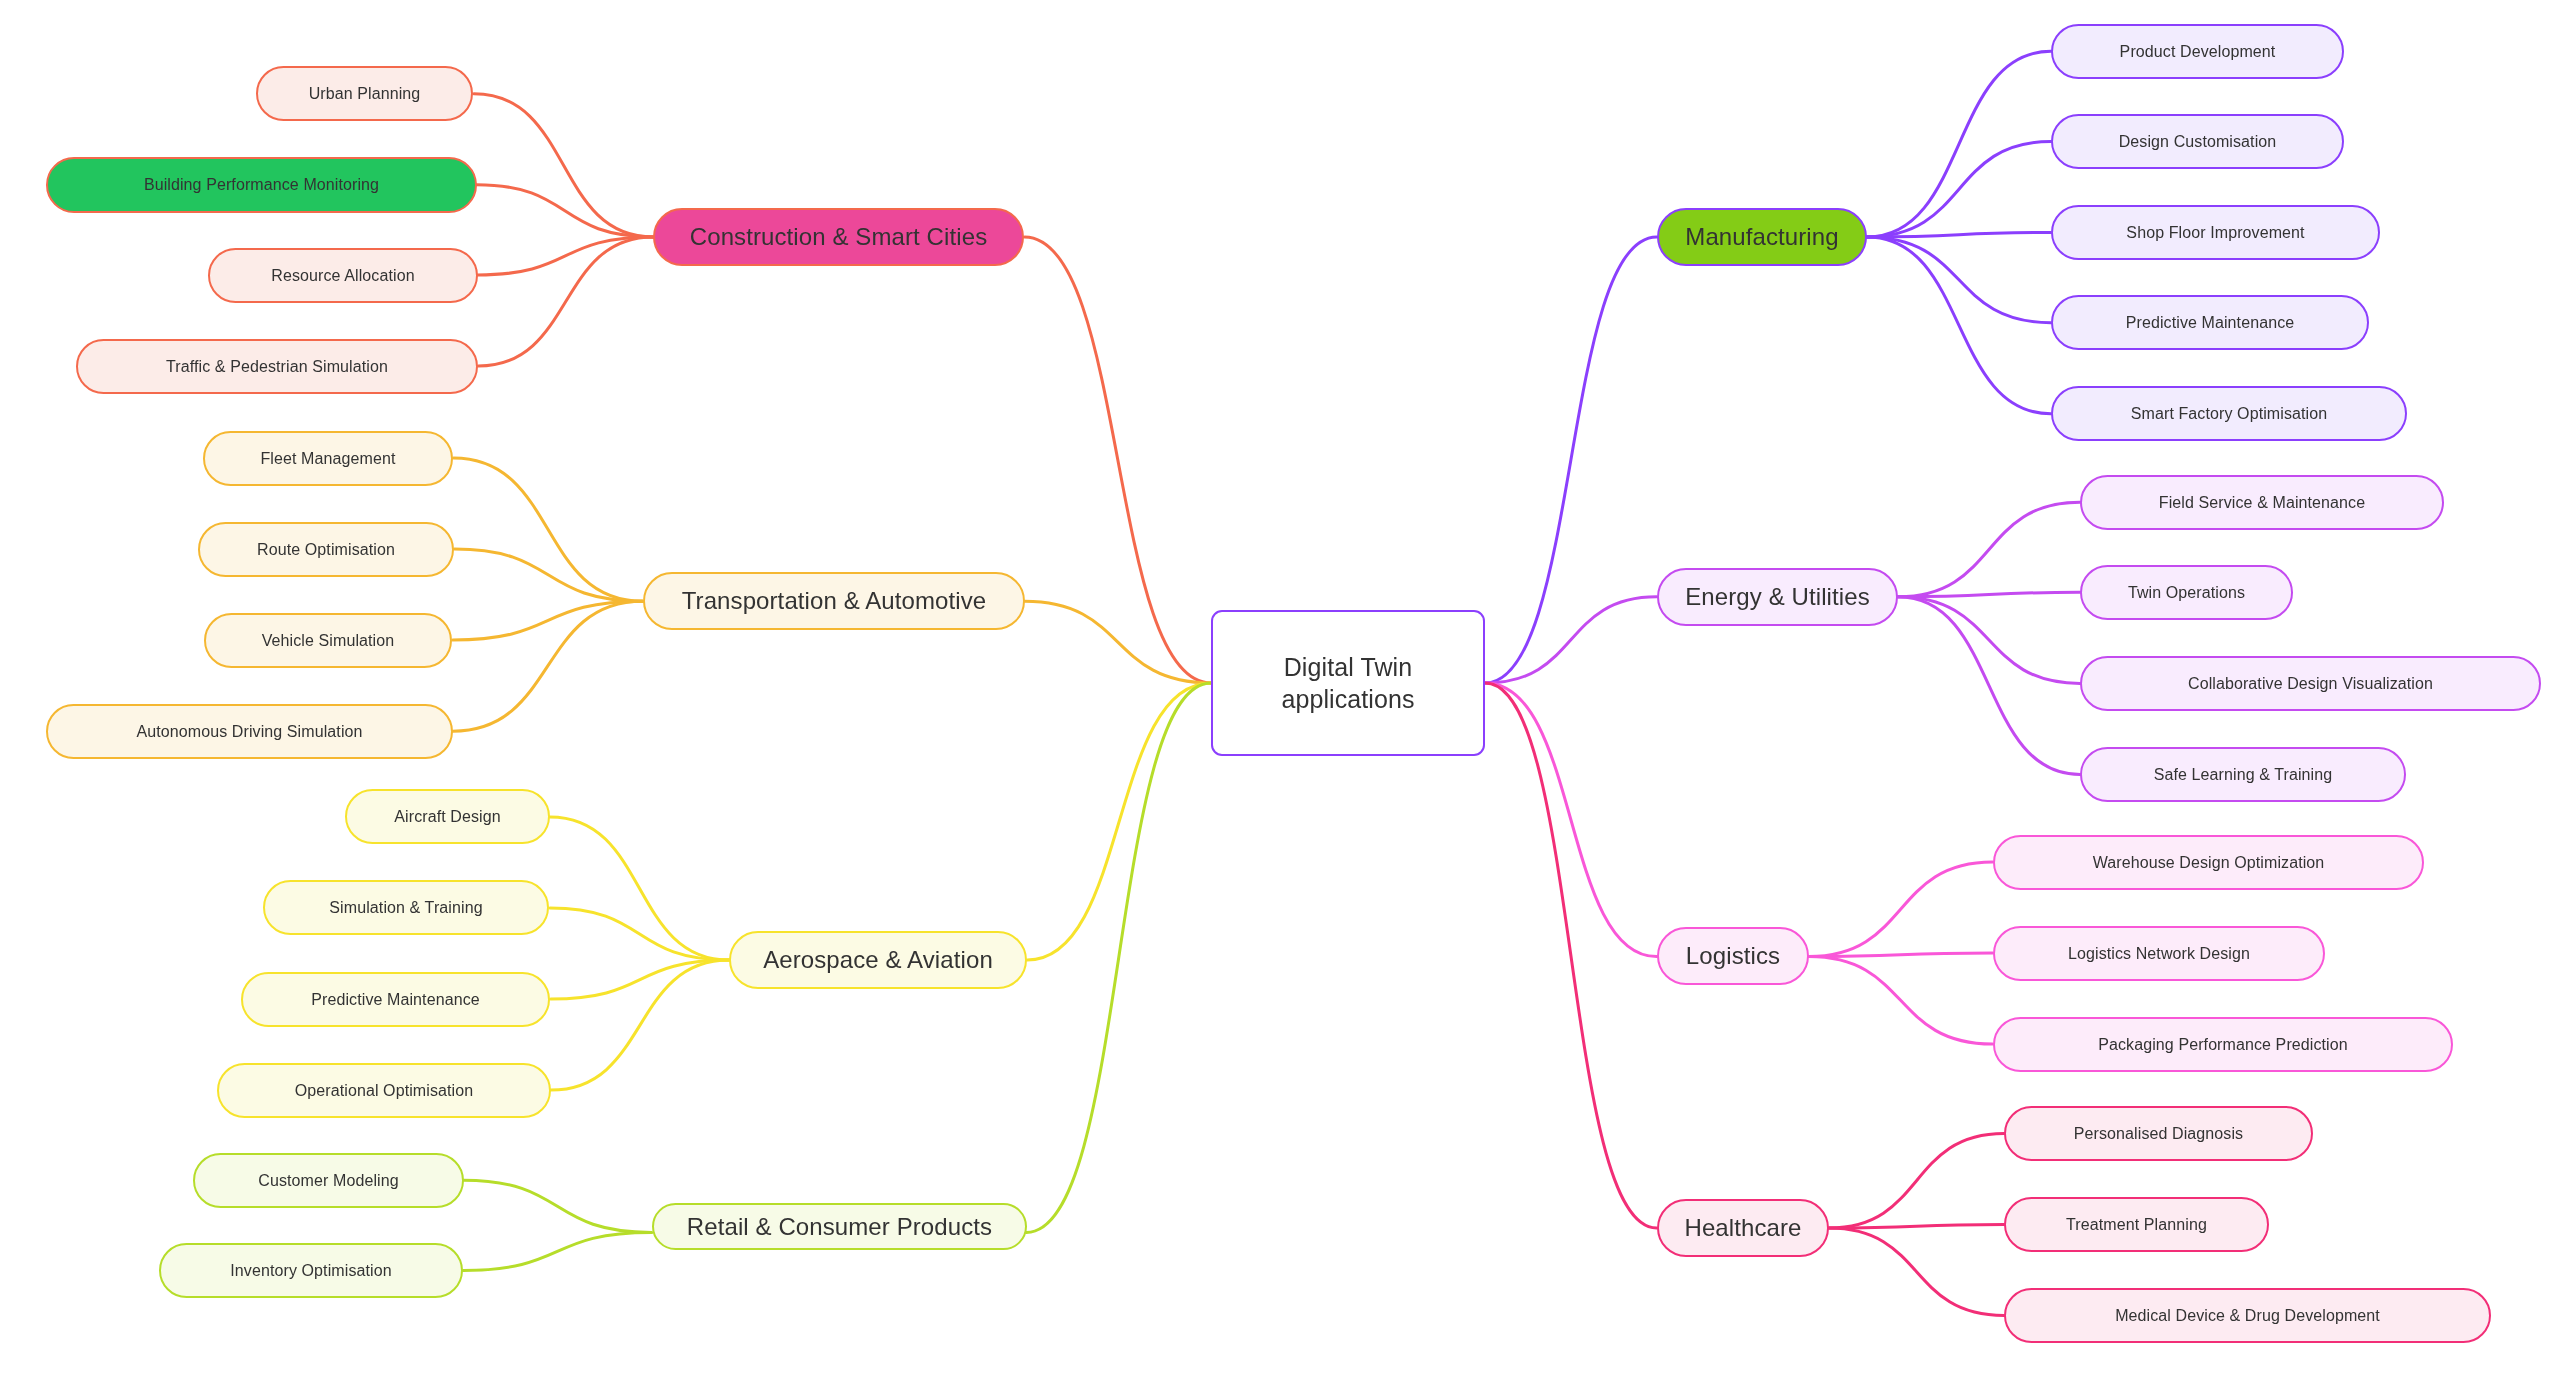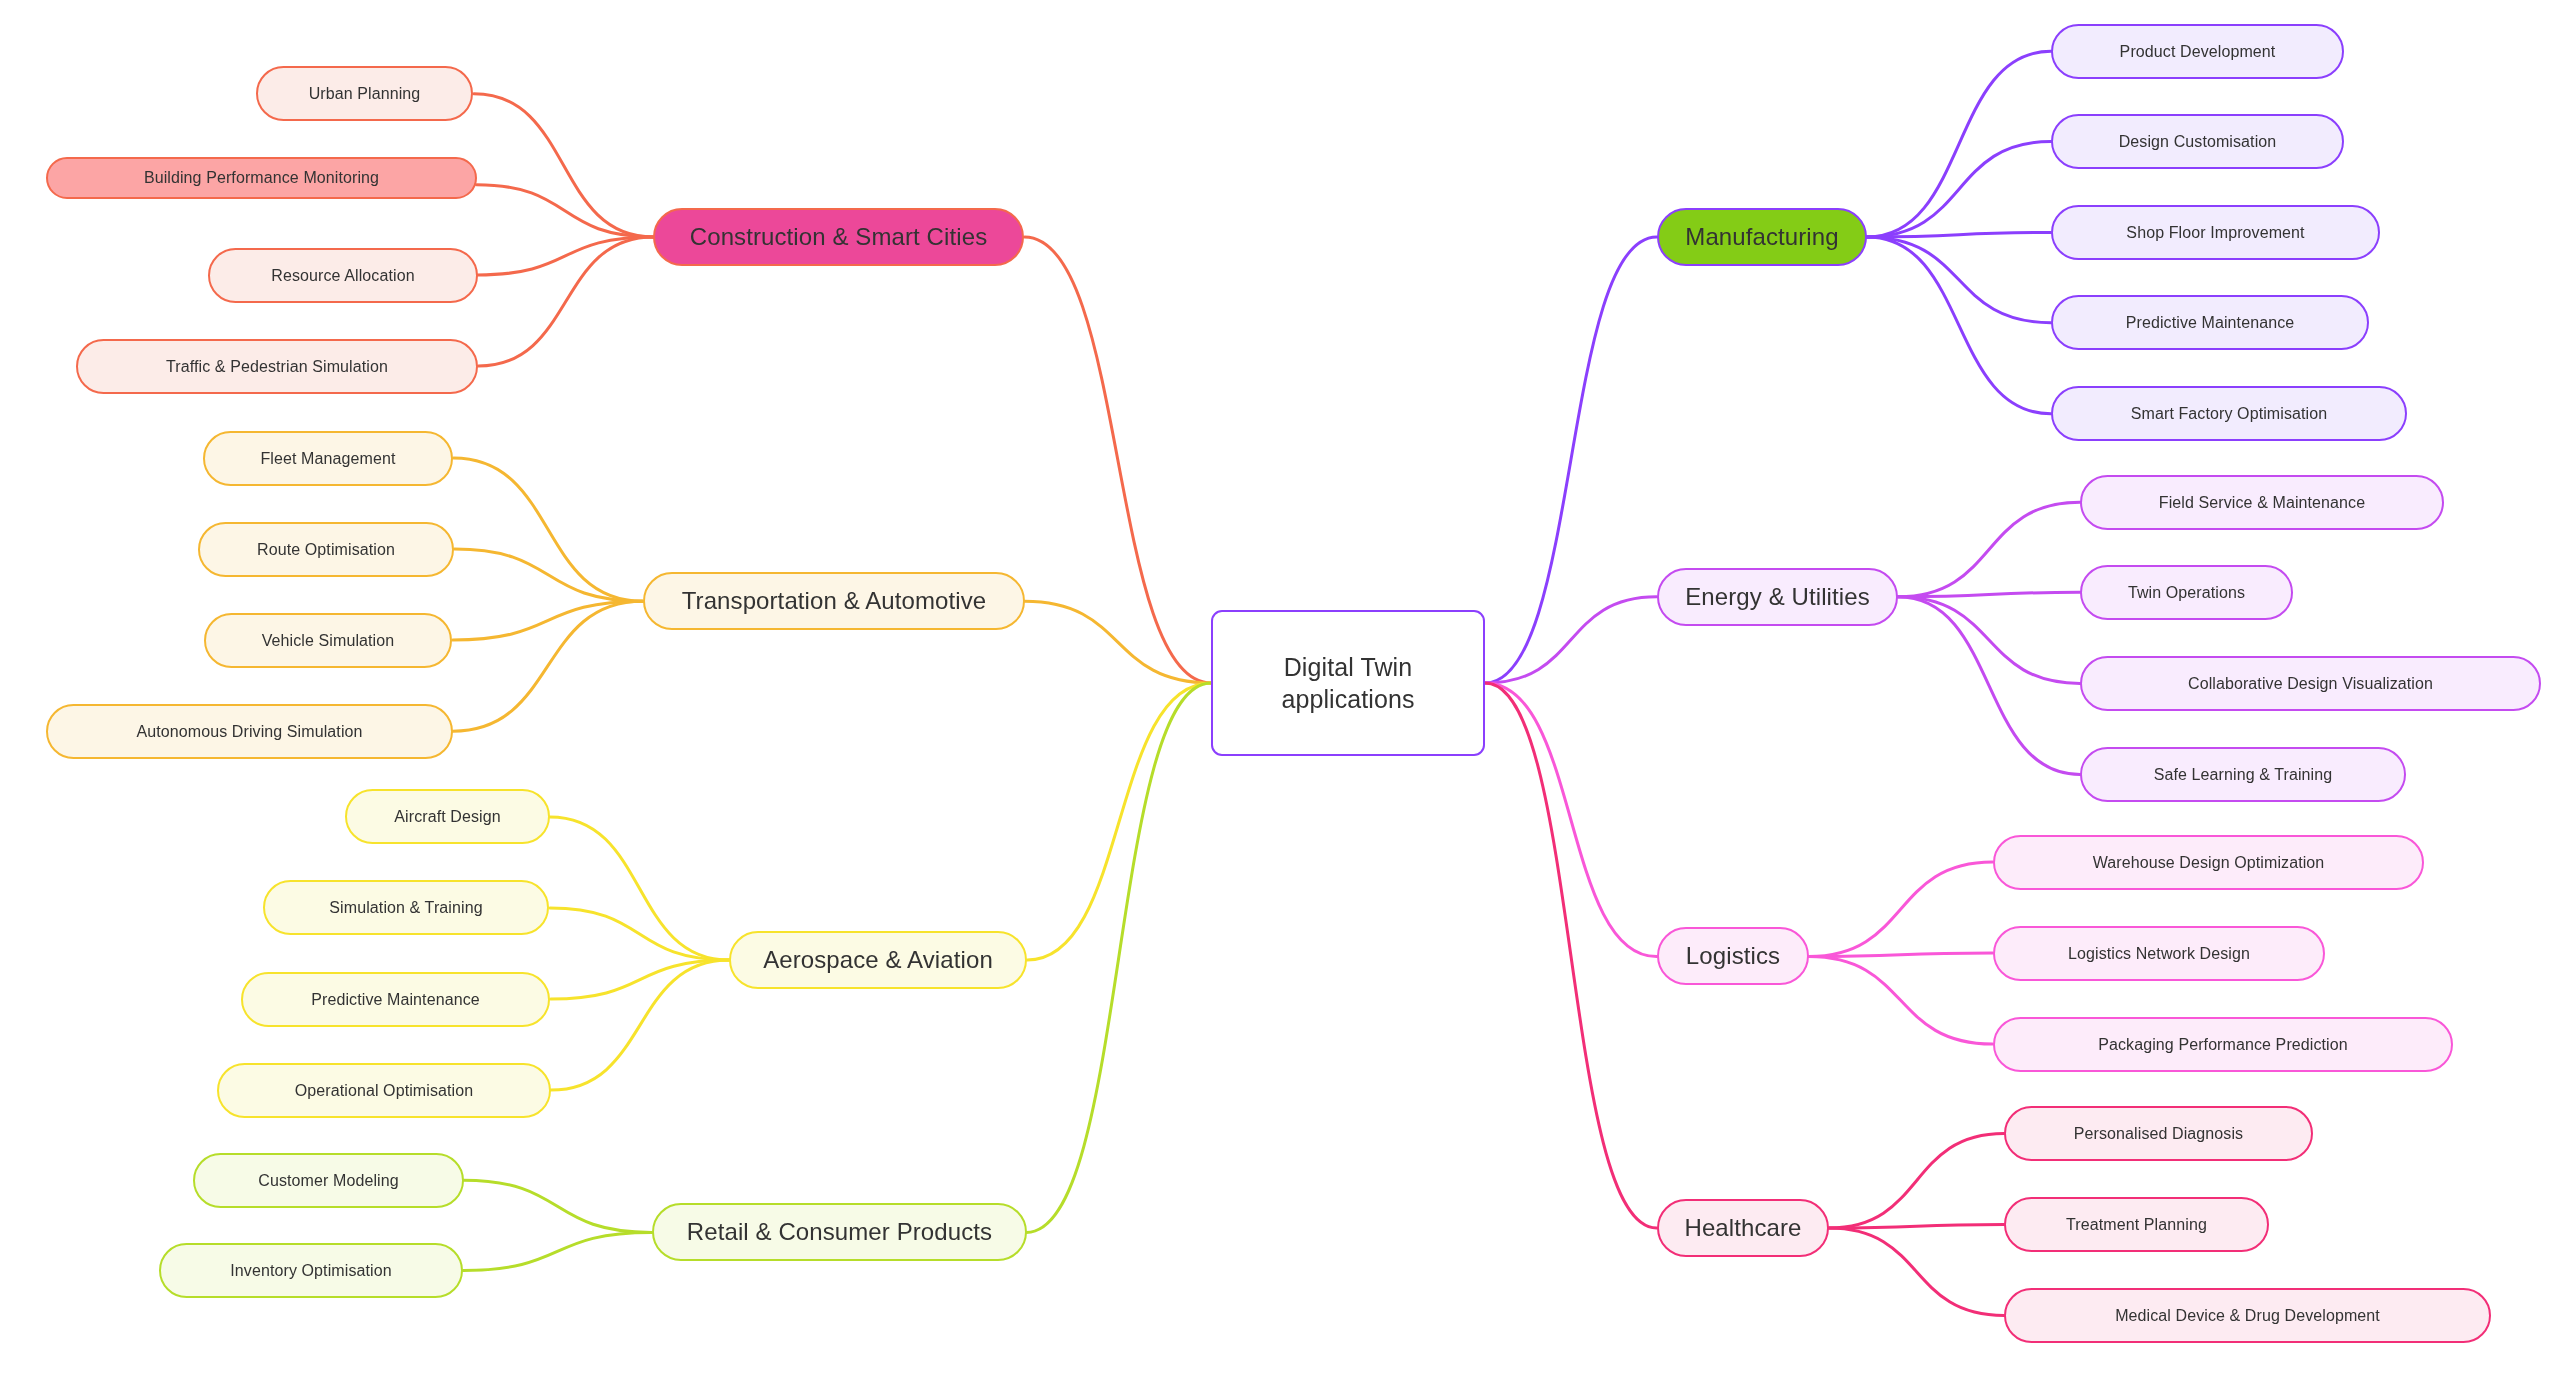--- a/index.html
+++ b/index.html
@@ -93,21 +93,21 @@
       <path d="M 2069 1389 C 2177.9 1389, 2158.1 1385, 2267 1385" fill="none" stroke="#f22e77" stroke-width="3.4" stroke-linecap="round"></path>
       <path d="M 2069 1389 C 2177.9 1389, 2158.1 1488, 2267 1488" fill="none" stroke="#f22e77" stroke-width="3.4" stroke-linecap="round"></path>
     </svg>
   <div id="nodes">
       <div class="node branch" style="left: 653px; top: 208px; width: 371px; height: 58px; border-color: rgb(244, 105, 76); background: #ec4899;">
         <span>Construction &amp; Smart Cities</span>
       </div>
       <div class="node leaf" style="left: 256px; top: 66px; width: 217px; height: 55px; border-color: rgb(244, 105, 76); background: rgb(252, 236, 232);">
         <span>Urban Planning</span>
       </div>
-      <div class="node leaf" style="left: 46px; top: 157px; width: 431px; height: 42px; border-color: rgb(244, 105, 76); background: #fca5a5;">
+      <div class="node leaf" style="left: 46px; top: 157px; width: 431px; height: 56px; border-color: rgb(244, 105, 76); background: #22c55e;">
         <span>Building Performance Monitoring</span>
       </div>
       <div class="node leaf" style="left: 208px; top: 248px; width: 270px; height: 55px; border-color: rgb(244, 105, 76); background: rgb(252, 236, 232);">
         <span>Resource Allocation</span>
       </div>
       <div class="node leaf" style="left: 76px; top: 339px; width: 402px; height: 55px; border-color: rgb(244, 105, 76); background: rgb(252, 236, 232);">
         <span>Traffic &amp; Pedestrian Simulation</span>
       </div>
       <div class="node branch" style="left: 643px; top: 572px; width: 382px; height: 58px; border-color: rgb(245, 183, 49); background: rgb(253, 246, 230);">
         <span>Transportation &amp; Automotive</span>
@@ -132,21 +132,21 @@
       </div>
       <div class="node leaf" style="left: 263px; top: 880px; width: 286px; height: 55px; border-color: rgb(247, 227, 44); background: rgb(252, 251, 228);">
         <span>Simulation &amp; Training</span>
       </div>
       <div class="node leaf" style="left: 241px; top: 972px; width: 309px; height: 55px; border-color: rgb(247, 227, 44); background: rgb(252, 251, 228);">
         <span>Predictive Maintenance</span>
       </div>
       <div class="node leaf" style="left: 217px; top: 1063px; width: 334px; height: 55px; border-color: rgb(247, 227, 44); background: rgb(252, 251, 228);">
         <span>Operational Optimisation</span>
       </div>
-      <div class="node branch" style="left: 652px; top: 1203px; width: 375px; height: 58px; border-color: rgb(182, 221, 42); background: rgb(247, 251, 231); text-align: right;">
+      <div class="node branch" style="left: 652px; top: 1203px; width: 375px; height: 47px; border-color: rgb(182, 221, 42); background: rgb(247, 251, 231); text-align: right;">
         <span>Retail &amp; Consumer Products</span>
       </div>
       <div class="node leaf" style="left: 193px; top: 1153px; width: 271px; height: 55px; border-color: rgb(182, 221, 42); background: rgb(247, 251, 231);">
         <span>Customer Modeling</span>
       </div>
       <div class="node leaf" style="left: 159px; top: 1243px; width: 304px; height: 55px; border-color: rgb(182, 221, 42); background: rgb(247, 251, 231);">
         <span>Inventory Optimisation</span>
       </div>
       <div class="node branch" style="left: 1657px; top: 208px; width: 210px; height: 58px; border-color: rgb(139, 63, 253); background: #84cc16;">
         <span>Manufacturing</span>

